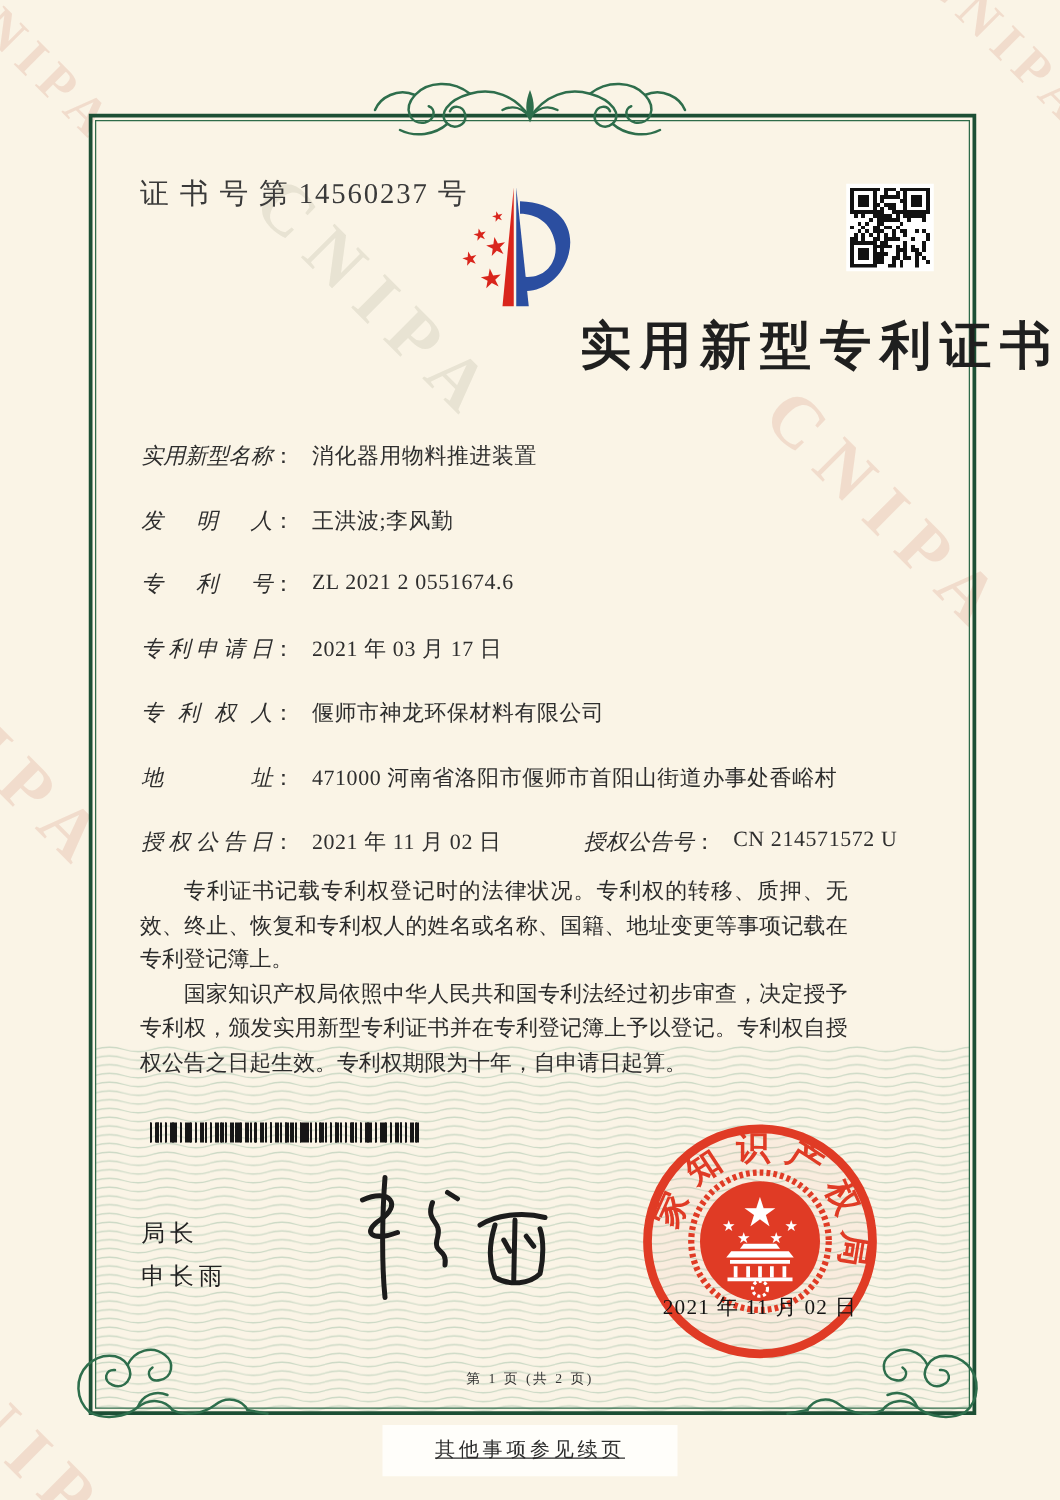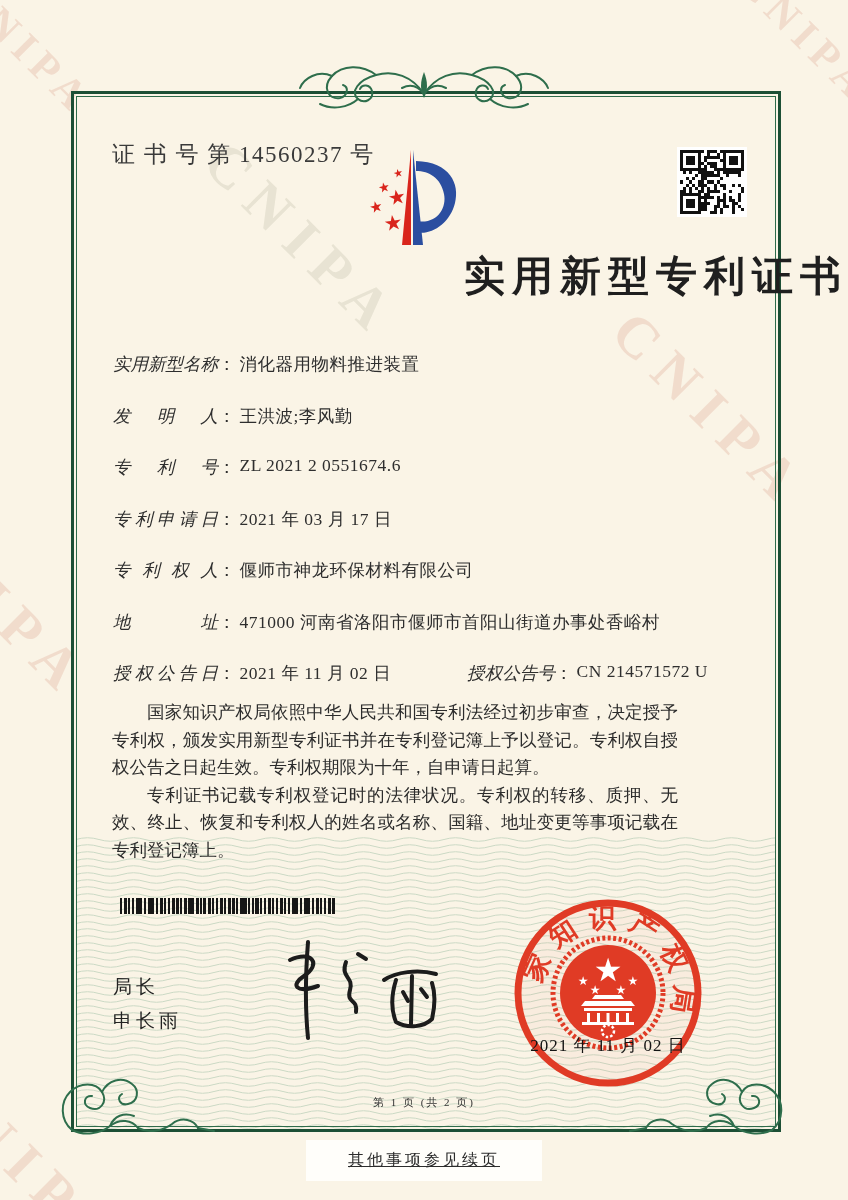--- a/index.html
+++ b/index.html
@@ -43,21 +43,21 @@
   .logo{position:absolute;left:354px;top:146px;width:118px;height:108px;z-index:3;}
   .title{
     position:absolute;left:0;top:249px;width:848px;text-align:right;z-index:3;
     font-size:41px;font-weight:700;letter-spacing:7px;color:#1f1f1f;
   }
   
   .fields{position:absolute;left:113px;top:352px;width:570px;z-index:3;font-size:17.5px;}
   .frow{display:flex;align-items:flex-start;height:21px;margin-bottom:30.5px;position:relative;white-space:nowrap;}
   .flabel{display:inline-block;width:105px;text-align:justify;text-align-last:justify;color:#2e2e2e;font-style:italic;}
   .fcolon{display:inline-block;color:#2e2e2e;}
-  .fvalue{display:inline-block;margin-left:4px;color:#2e2e2e;letter-spacing:.5px;}
+  .fvalue{display:inline-block;margin-left:14px;color:#2e2e2e;letter-spacing:.5px;}
   .fpair2{position:absolute;left:354px;top:0;display:flex;white-space:nowrap;}
   .fpair2 .flabel{width:88px;}
   
   .paras{
     position:absolute;left:112px;top:699px;width:566px;z-index:3;
     font-size:17.5px;line-height:27.5px;color:#2c2c2c;text-align:justify;
   }
   .paras p{margin:0;text-indent:2em;}
   
   .barcode{
@@ -361,22 +361,22 @@
     <span class="fvalue">2021 年 11 月 02 日</span>
     <span class="fpair2">
       <span class="flabel">授权公告号</span>
         <span class="fcolon">：</span>
       <span class="fvalue">CN 214571572 U</span>
     </span>
   </div>
 </div>
 
 <div class="paras">
+  <p>专利证书记载专利权登记时的法律状况。专利权的转移、质押、无效、终止、恢复和专利权人的姓名或名称、国籍、地址变更等事项记载在专利登记簿上。</p>
   <p>国家知识产权局依照中华人民共和国专利法经过初步审查，决定授予专利权，颁发实用新型专利证书并在专利登记簿上予以登记。专利权自授权公告之日起生效。专利权期限为十年，自申请日起算。</p>
-  <p>专利证书记载专利权登记时的法律状况。专利权的转移、质押、无效、终止、恢复和专利权人的姓名或名称、国籍、地址变更等事项记载在专利登记簿上。</p>
 </div>
 
 <div class="barcode"></div>
 
 <div class="officer-title">局长</div>
 <div class="officer-name">申长雨</div>
 
 <div class="signature">
   <svg width="210" height="108" viewBox="0 0 210 108" xmlns="http://www.w3.org/2000/svg">
     <g fill="none" stroke="#1c1c1c" stroke-width="4" stroke-linecap="round" stroke-linejoin="round">

